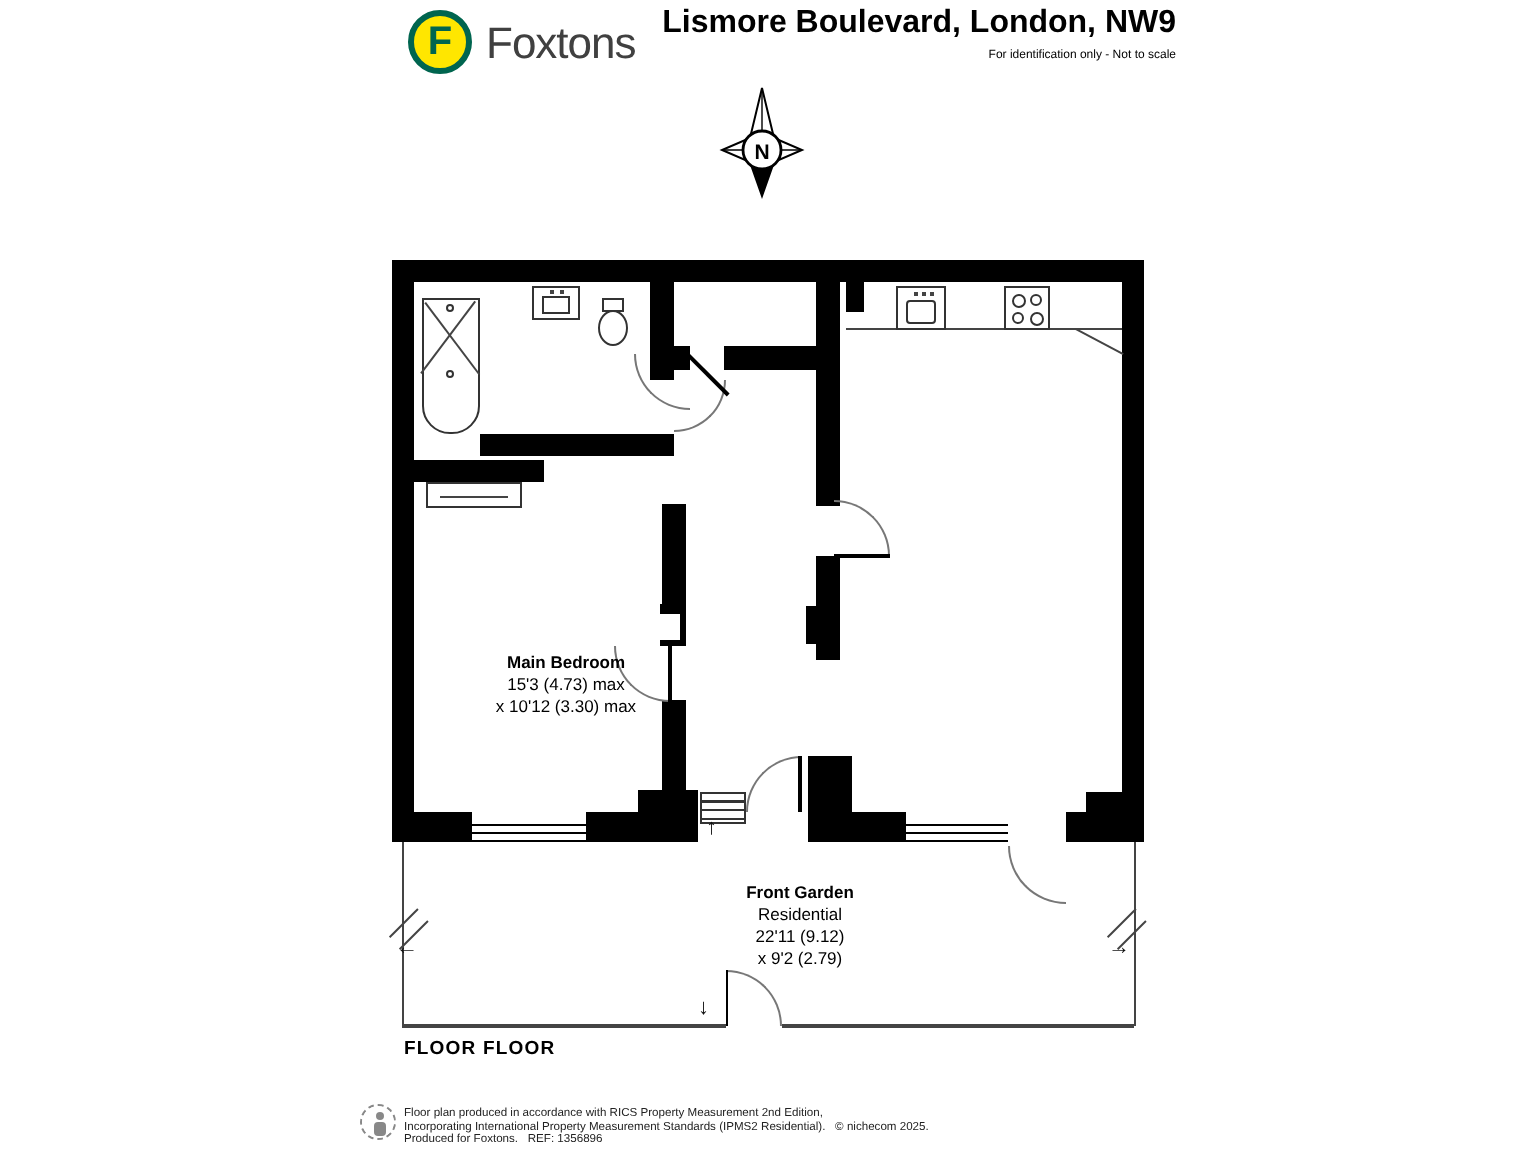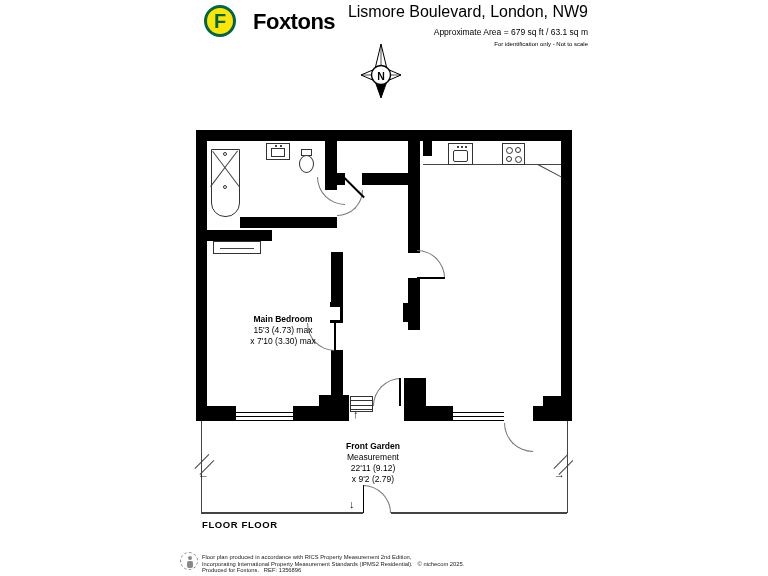--- a/index.html
+++ b/index.html
@@ -22,42 +22,41 @@
   .dot{position:absolute;border:1px solid #333;border-radius:50%;background:#fff}
   .room-label{position:absolute;text-align:center;font-size:8.5px;line-height:11px;color:#000}
   .room-label b{font-weight:bold}
   .arrow{position:absolute;font-size:11px;line-height:11px;color:#111}
   .steps{position:absolute;border:1px solid #333;
          background:repeating-linear-gradient(to bottom,#fff 0,#fff 3.2px,#333 3.2px,#333 4.3px)}
   
   .logo-circle{position:absolute;left:204px;top:5px;width:32px;height:32px;border-radius:50%;
                background:#FFE600;border:3px solid #00654F;text-align:center;
                font-weight:bold;font-size:20px;line-height:26px;color:#00654F}
-  .brand{position:absolute;left:253px;top:9px;font-weight:bold;font-size:22px;color:#000000;letter-spacing:-.5px}
+  .brand{position:absolute;left:243px;top:9px;font-weight:normal;font-size:22px;color:#404040;letter-spacing:-.5px}
   .titleblock{position:absolute;left:300px;top:3px;width:288px;text-align:right}
-  .titleblock h1{font-size:16px;line-height:18px;font-weight:normal}
+  .titleblock h1{font-size:16px;line-height:18px;font-weight:bold}
   .area-line{font-size:8.5px;margin-top:6px}
   .note-line{font-size:6px;margin-top:4px}
   .floor-label{position:absolute;left:202px;top:519px;font-weight:bold;font-size:9.5px;letter-spacing:.6px}
   
   .fineprint{position:absolute;left:202px;top:554px;font-size:5.8px;line-height:6.6px;color:#222;white-space:pre}
   .nc-logo{position:absolute;left:180px;top:552px;width:18px;height:18px;border:1px dashed #888;border-radius:50%}
   .nc-logo i{position:absolute;left:7px;top:3px;width:4px;height:4px;background:#888;border-radius:50%}
   .nc-logo s{position:absolute;left:6px;top:8px;width:6px;height:7px;background:#888;border-radius:2px}
 </style>
 </head>
 <body>
 
 <div id="canvas">
 
   <div class="logo-circle">F</div>
   <div class="brand">Foxtons</div>
   <div class="titleblock">
     <h1>Lismore Boulevard, London, NW9</h1>
-    <div class="area-line">Approximate Area = 679 sq ft / 63.1 sq m</div>
     <div class="note-line">For identification only - Not to scale</div>
   </div>
 
   <svg class="abs" style="left:352px;top:40px;width:60px;height:60px" viewBox="352 40 60 60">
     <path d="M381,44 L387,69 L401,75 L387,81 L381,98 L375,81 L361,75 L375,69 Z" fill="#fff" stroke="#000" stroke-width="1"></path>
     <path d="M375,81 L381,98 L387,81 L381,76 Z" fill="#000"></path>
     <path d="M381,44 L381,66 M361,75 L373,75 M401,75 L389,75" stroke="#000" stroke-width="0.7"></path>
     <circle cx="381" cy="75" r="9.5" fill="#fff" stroke="#000" stroke-width="1.4"></circle>
     <text x="381" y="79.5" text-anchor="middle" font-size="10.5" font-weight="bold">N</text>
   </svg>
@@ -154,28 +153,28 @@
       <div class="dot" style="left:2.5px;top:2.5px;width:7px;height:7px"></div>
       <div class="dot" style="left:12px;top:3px;width:6px;height:6px"></div>
       <div class="dot" style="left:3px;top:12px;width:6px;height:6px"></div>
       <div class="dot" style="left:11.5px;top:11.5px;width:7px;height:7px"></div>
     </div>
 
     <div class="fix" style="left:213px;top:241px;width:48px;height:13px;border-width:1px">
       <div class="thin" style="left:6px;top:6px;width:34px;height:1px"></div>
     </div>
 
-    <div class="room-label" style="left:218px;top:314px;width:130px">
+    <div class="room-label" style="left:218px;top:326px;width:130px">
       <b>Main Bedroom</b><br>
       <span>15'3 (4.73) max</span><br>
-      <span>x 7'10 (3.30) max</span>
+      <span>x 10'12 (3.30) max</span>
     </div>
-    <div class="room-label" style="left:308px;top:441px;width:130px">
+    <div class="room-label" style="left:335px;top:441px;width:130px">
       <b>Front Garden</b><br>
-      <span>Measurement</span><br>
+      <span>Residential</span><br>
       <span>22'11 (9.12)</span><br>
       <span>x 9'2 (2.79)</span>
     </div>
   </div>
 
   <div class="floor-label">FLOOR FLOOR</div>
 
   <div class="nc-logo">
       <i></i>
       <s></s>

